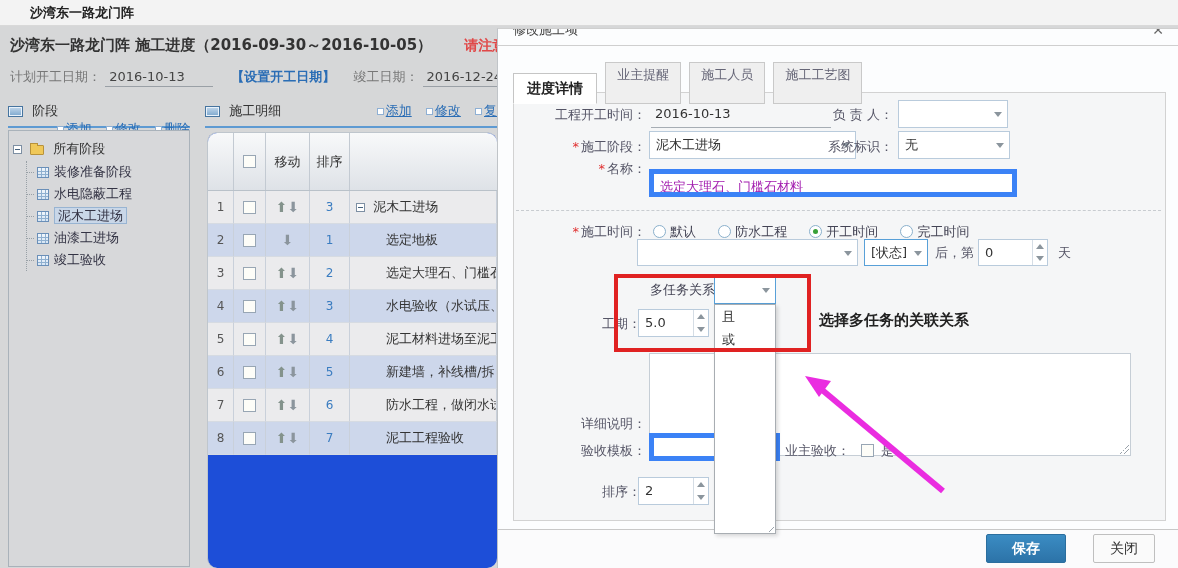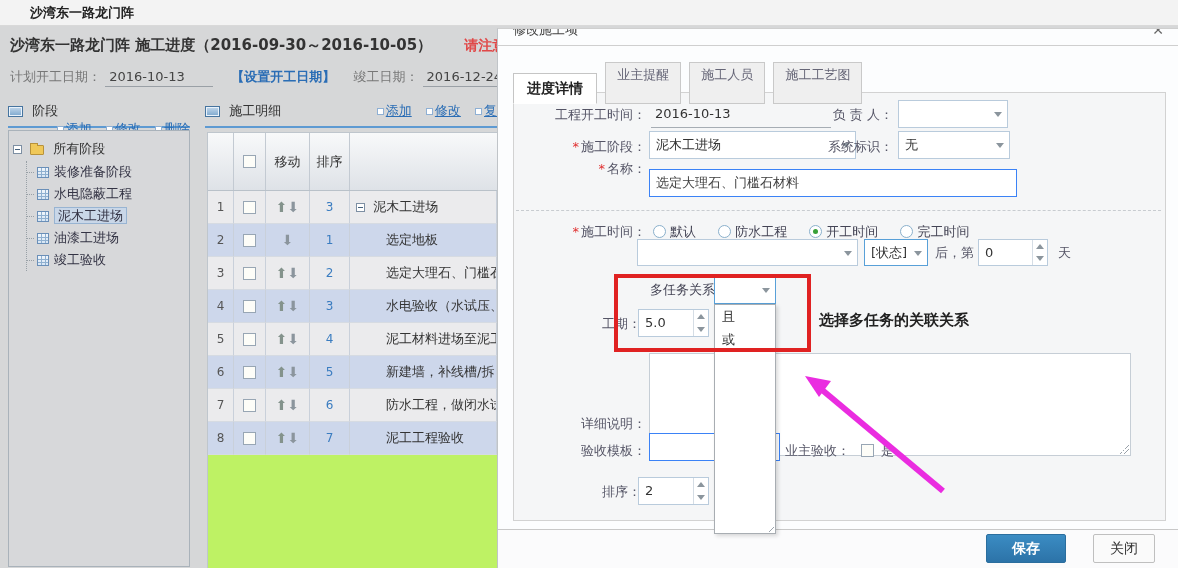--- a/index.html
+++ b/index.html
@@ -38,21 +38,21 @@
   .tree-kids { margin-left:13px; border-left:1px dotted #98a0a6; }
   .tree-item { line-height:22px; white-space:nowrap; cursor:pointer; }
   .tree-item::before { content:''; display:inline-block; width:7px; height:1px; border-top:1px dotted #98a0a6; vertical-align:middle; }
   .gridicon { display:inline-block; position:relative; width:12px; height:11px; border:1px solid #6a8fb8; background:linear-gradient(#f0f6fc,#d6e5f4); vertical-align:middle; margin:0 5px 0 3px; }
   .gridicon::before { content:''; position:absolute; left:0; right:0; top:3px; height:1px; background:#8fb0d0; box-shadow:0 3px 0 #8fb0d0; }
   .gridicon::after { content:''; position:absolute; top:0; bottom:0; left:3px; width:1px; background:#8fb0d0; box-shadow:4px 0 0 #8fb0d0; }
   .tree-item .tlabel { color:#334; }
   .tree-item.sel .tlabel { background:#c9d7e8; border:1px solid #98b4d2; padding:0 3px; }
 
   
-  .tablewrap { position:absolute; left:207px; top:132px; width:290px; height:436px; background:#bef264; border-left:1px solid #bfc6cd; border-top:1px solid #bfc6cd; overflow:hidden; }
+  .tablewrap { position:absolute; left:207px; top:132px; width:290px; height:436px; background:#1d4ed8; border-left:1px solid #bfc6cd; border-top:1px solid #bfc6cd; overflow:hidden;border-radius:10px; }
   .thead { display:grid; grid-template-columns:26px 32px 44px 40px 1fr; height:58px; background:linear-gradient(#f8f9fa,#dee2e7); border-bottom:1px solid #b9c1c9; }
   .thead > div { display:flex; align-items:center; justify-content:center; border-right:1px solid #c3cad2; font-size:13px; color:#333; }
   .trow { display:grid; grid-template-columns:26px 32px 44px 40px 1fr; height:33px; }
   .trow.odd { background:#ebebed; }
   .trow.even { background:#cdd7eb; }
   .trow > div { display:flex; align-items:center; justify-content:center; border-right:1px solid #c9d0da; border-bottom:1px solid #d6dbe2; font-size:12px; color:#555; overflow:hidden; }
   .trow .namecell { justify-content:flex-start; font-size:13px; color:#333; white-space:nowrap; }
   .trow .namecell.child { padding-left:36px; }
   .trow .namecell.parent { padding-left:6px; }
   .cb { display:inline-block; width:13px; height:13px; border:1px solid #98a6b4; background:#fdfdf8; cursor:pointer; }
@@ -69,21 +69,21 @@
   .tab { display:inline-block; vertical-align:bottom; cursor:pointer; }
   .tab.active { background:#fff; border:1px solid #c5c5c5; border-bottom:1px solid #fff; height:31px; line-height:29px; padding:0 13px; font-weight:bold; font-size:14px; color:#222; position:relative; z-index:4; }
   .tab.inactive { background:#efefef; border:1px solid #c9c9c9; height:42px; line-height:24px; padding:0 11px; font-size:13px; color:#667; margin-left:4px; }
   .dlg-panel { position:absolute; left:15px; top:63px; width:653px; height:429px; background:#f5f6f7; border:1px solid #d2d2d2; z-index:1; }
   .flabel { position:absolute; font-size:13px; color:#556; text-align:right; white-space:nowrap; z-index:2; }
   .req { color:#e03030; margin-right:2px; }
   .fvalue-underline { position:absolute; font-size:13px; color:#333; border-bottom:1px solid #a6adb4; padding:0 4px; line-height:26px; z-index:2; }
   .combo { position:absolute; background:#fff; border:1px solid #b9cbdc; line-height:26px; font-size:13px; color:#333; padding:0 18px 0 6px; z-index:2; cursor:pointer; }
   .combo .caret { position:absolute; right:5px; top:50%; margin-top:-2px; width:0; height:0; border-left:4px solid transparent; border-right:4px solid transparent; border-top:5px solid #8b959d; }
   .combo.hl { border-color:#58a0d8; }
-  .tinput { position:absolute; background:#fff; border:1px solid #3b82f6; line-height:26px; font-size:13px; color:#404040; padding:0 6px; white-space:nowrap; overflow:hidden; z-index:2; }
+  .tinput { position:absolute; background:#fff; border:5px solid #3b82f6; line-height:26px; font-size:13px; color:#a21caf; padding:0 6px; white-space:nowrap; overflow:hidden; z-index:2; }
   .spinner { position:absolute; background:#fff; border:1px solid #b9cbdc; line-height:25px; font-size:13px; color:#333; padding:0 18px 0 6px; z-index:2; }
   .spinner .spins { position:absolute; right:0; top:0; bottom:0; width:15px; border-left:1px solid #d5dde5; display:flex; flex-direction:column; align-items:center; justify-content:space-around; cursor:pointer; }
   .spinner .spins i { width:0; height:0; border-left:4px solid transparent; border-right:4px solid transparent; }
   .spinner .spins .su { border-bottom:5px solid #8b959d; }
   .spinner .spins .sd { border-top:5px solid #8b959d; }
   .dashsep { position:absolute; border-top:1px dashed #c8ccd0; z-index:2; }
   .radio-row { position:absolute; line-height:27px; white-space:nowrap; font-size:13px; color:#445; z-index:2; }
   .radio { display:inline-block; width:13px; height:13px; border:1px solid #8ab0cc; border-radius:50%; background:#fff; vertical-align:-2px; margin-right:4px; position:relative; cursor:pointer; }
   .radio.sel::after { content:''; position:absolute; left:3px; top:3px; width:5px; height:5px; border-radius:50%; background:#38a038; }
   .radio-opt { margin-right:18px; }

